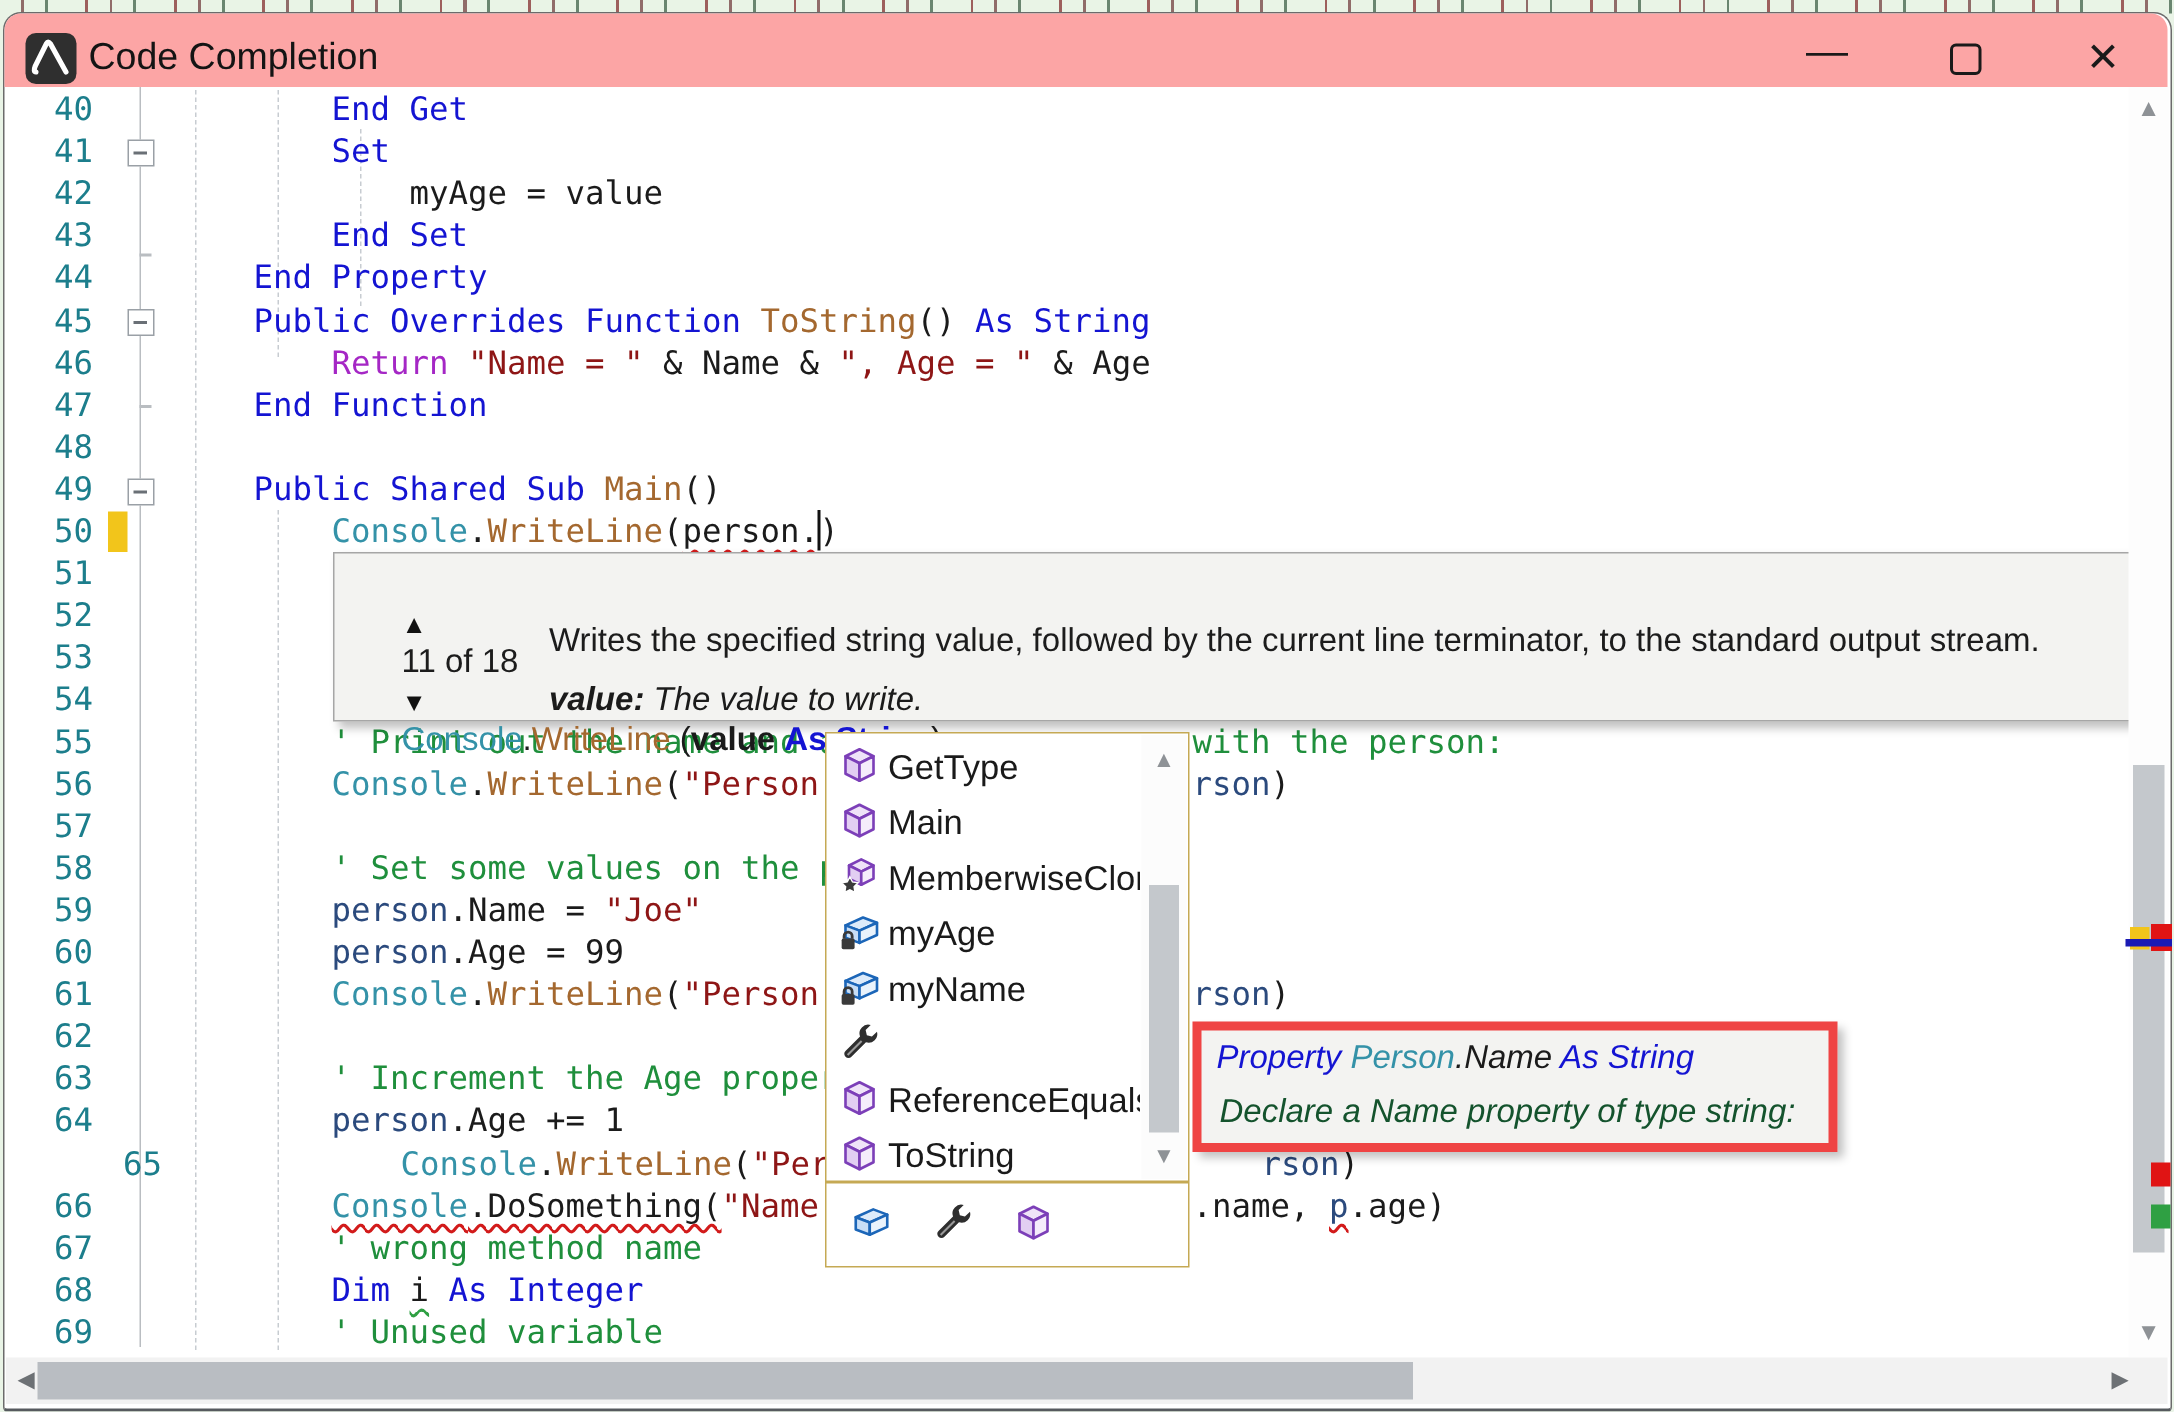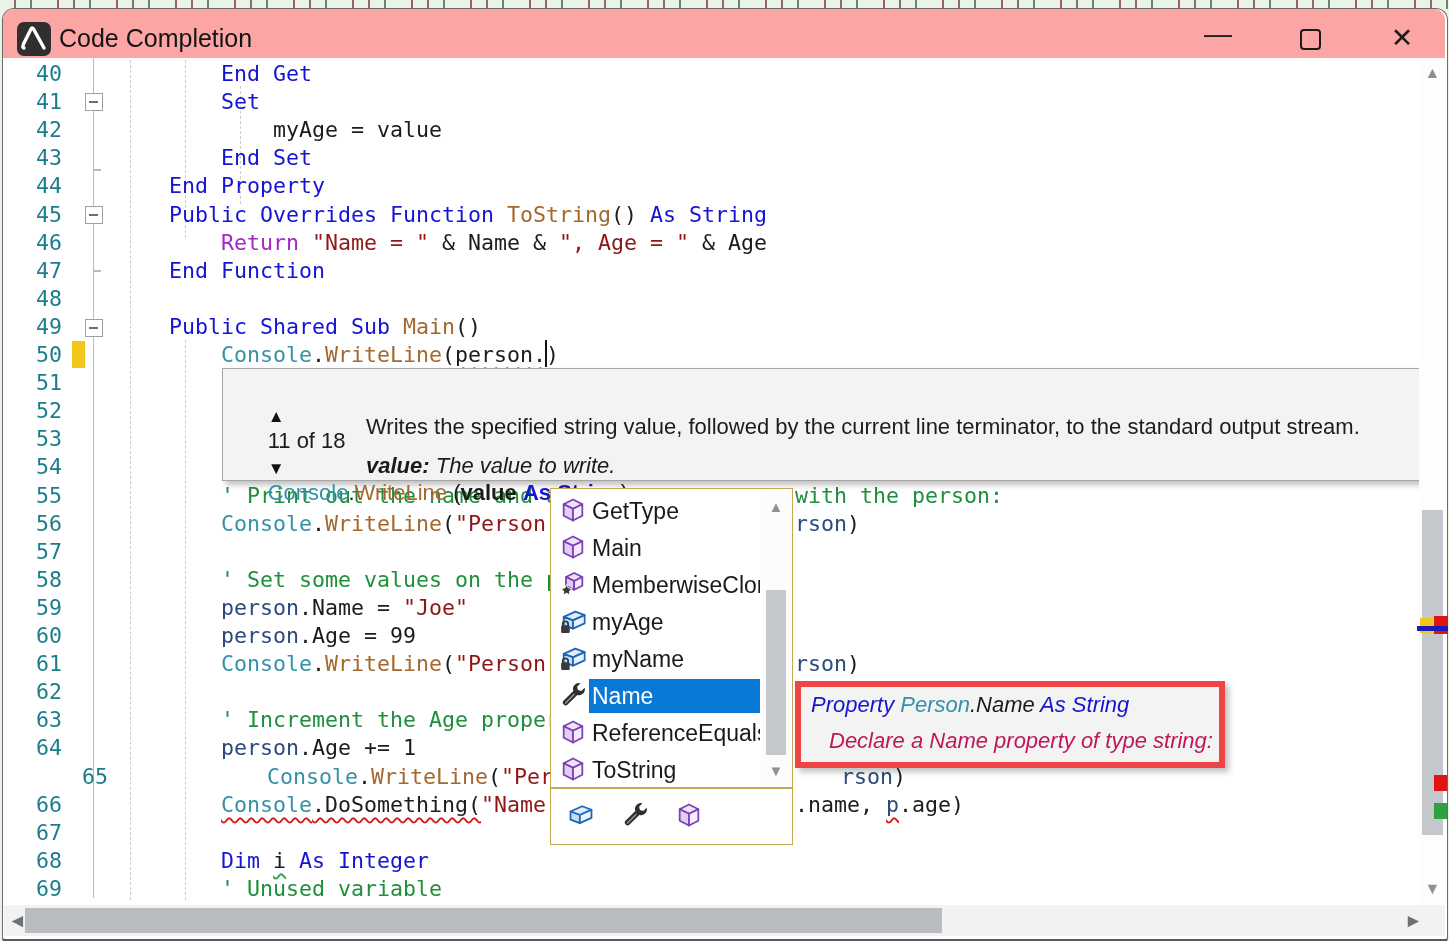--- a/index.html
+++ b/index.html
@@ -59,21 +59,21 @@
   #clscroll{position:absolute;right:1px;top:1px;width:30px;height:296px;background:#fcfcfc;}
   #clthumb{position:absolute;left:5px;top:100px;width:20px;height:165px;background:#c4c8cc;}
   .clarrow{position:absolute;left:4px;width:22px;text-align:center;color:#8e9296;font-size:15px;cursor:default;}
   #filterbar{position:absolute;left:550px;top:788px;width:243px;height:57px;background:#fff;
              border:1px solid #c5a954;box-sizing:border-box;}
   .fbtn{position:absolute;top:12px;width:32px;height:32px;cursor:default;}
   
   #proptip{position:absolute;left:795px;top:681px;width:418px;height:75px;background:#f3f3f1;
            border:6px solid #ef4444;box-shadow:4px 4px 6px rgba(0,0,0,.25);font-size:22px;font-style:italic;}
   #proptip .row1{position:absolute;left:10px;top:5px;white-space:pre;}
-  #proptip .row2{position:absolute;left:28px;top:41px;white-space:pre;color:#be185d;}
+  #proptip .row2{position:absolute;left:12px;top:41px;white-space:pre;color:#14532d;}
   
   #vscroll{position:absolute;left:1419px;top:58px;width:27px;height:847px;background:#fdfdfd;}
   #vthumb{position:absolute;left:3px;top:452px;width:21px;height:325px;background:#c4c8cc;}
   .varrow{position:absolute;left:0;width:27px;text-align:center;color:#8e9296;font-size:16px;cursor:default;}
   .smark{position:absolute;}
   #hscroll{position:absolute;left:4px;top:905px;width:1441px;height:31px;background:#f2f2f2;}
   #hthumb{position:absolute;left:21px;top:3px;width:917px;height:25px;background:#b9bdc2;}
   .harrow{position:absolute;top:2px;color:#6d7175;font-size:19px;line-height:27px;cursor:default;}
 </style>
 </head>
@@ -219,20 +219,21 @@
         <span class="ltext"><span class="s-pln">        </span><span class="s-cls">Console</span><span class="s-pln">.</span><span class="s-mth">WriteLine</span><span class="s-pln">(</span><span class="s-str">"Person deta</span></span>
         <span class="lfrag" style="left: 795px;"><span class="s-var">rson</span><span class="s-pln">)</span></span>
       </div>
       <div class="code-line" style="top: 790.6px;">
         <span class="lnum">66</span>
         <span class="ltext"><span class="s-pln">        </span><span class="s-cls sq-red">Console</span><span class="s-pln sq-red">.DoSomething(</span><span class="s-str">"Name: {0}"</span><span class="s-pln">, p</span></span>
         <span class="lfrag" style="left: 795px;"><span class="s-pln">.name, </span><span class="s-var sq-red">p</span><span class="s-pln">.age)</span></span>
       </div>
       <div class="code-line" style="top: 818.7px;">
         <span class="lnum">67</span>
+        <span class="ltext"><span class="s-pln">        </span><span class="s-cmt">' wrong method name</span></span>
       </div>
       <div class="code-line" style="top: 846.8px; text-decoration: underline;">
         <span class="lnum">68</span>
         <span class="ltext"><span class="s-pln">        </span><span class="s-kw">Dim </span><span class="s-pln sq-green">i</span><span class="s-pln"> </span><span class="s-kw">As Integer</span></span>
       </div>
       <div class="code-line" style="top: 874.9px;">
         <span class="lnum">69</span>
         <span class="ltext"><span class="s-pln">        </span><span class="s-cmt">' Unused variable</span></span>
       </div>
     </div>
@@ -305,21 +306,20 @@
               <path d="M3.2 16.2v-1.6a2.3 2.3 0 0 1 4.6 0v1.6" fill="none" stroke="#3a3a3a" stroke-width="1.6"></path>
               <rect x="1.8" y="16" width="7.4" height="6.2" rx="1" fill="#3a3a3a"></rect>
             </svg></span>
           <span class="clabel">myName</span>
         </div>
         <div class="citem sel" style="top: 188px;">
           <span class="cicon"><svg width="28" height="28" viewBox="0 0 24 24">
               <path d="M22 5.8a5 5 0 0 1-6.3 6.1l-8.3 8.3a2.4 2.4 0 0 1-3.4-3.4l8.3-8.3A5 5 0 0 1 18.4 2l-2.9 2.9.7 2.9 2.9.7z" fill="#2e2e2e"></path>
               <path d="M5.2 19.2l8-8" stroke="#9a9a9a" stroke-width="1.2"></path>
             </svg></span>
-          <span class="clabel">Name</span>
         </div>
         <div class="citem" style="top: 225px;">
           <span class="cicon"><svg width="28" height="28" viewBox="0 0 24 24">
               <g stroke="#7c3fb8" stroke-width="1.5" stroke-linejoin="round" fill="#efe3f8">
                 <path d="M12 3 20 7 12 11 4 7Z"></path>
                 <path d="M4 7 12 11 12 21 4 17Z" fill="#e2cef2"></path>
                 <path d="M20 7 12 11 12 21 20 17Z" fill="#f5ecfb"></path>
               </g>
             </svg></span>
           <span class="clabel">ReferenceEquals</span>

